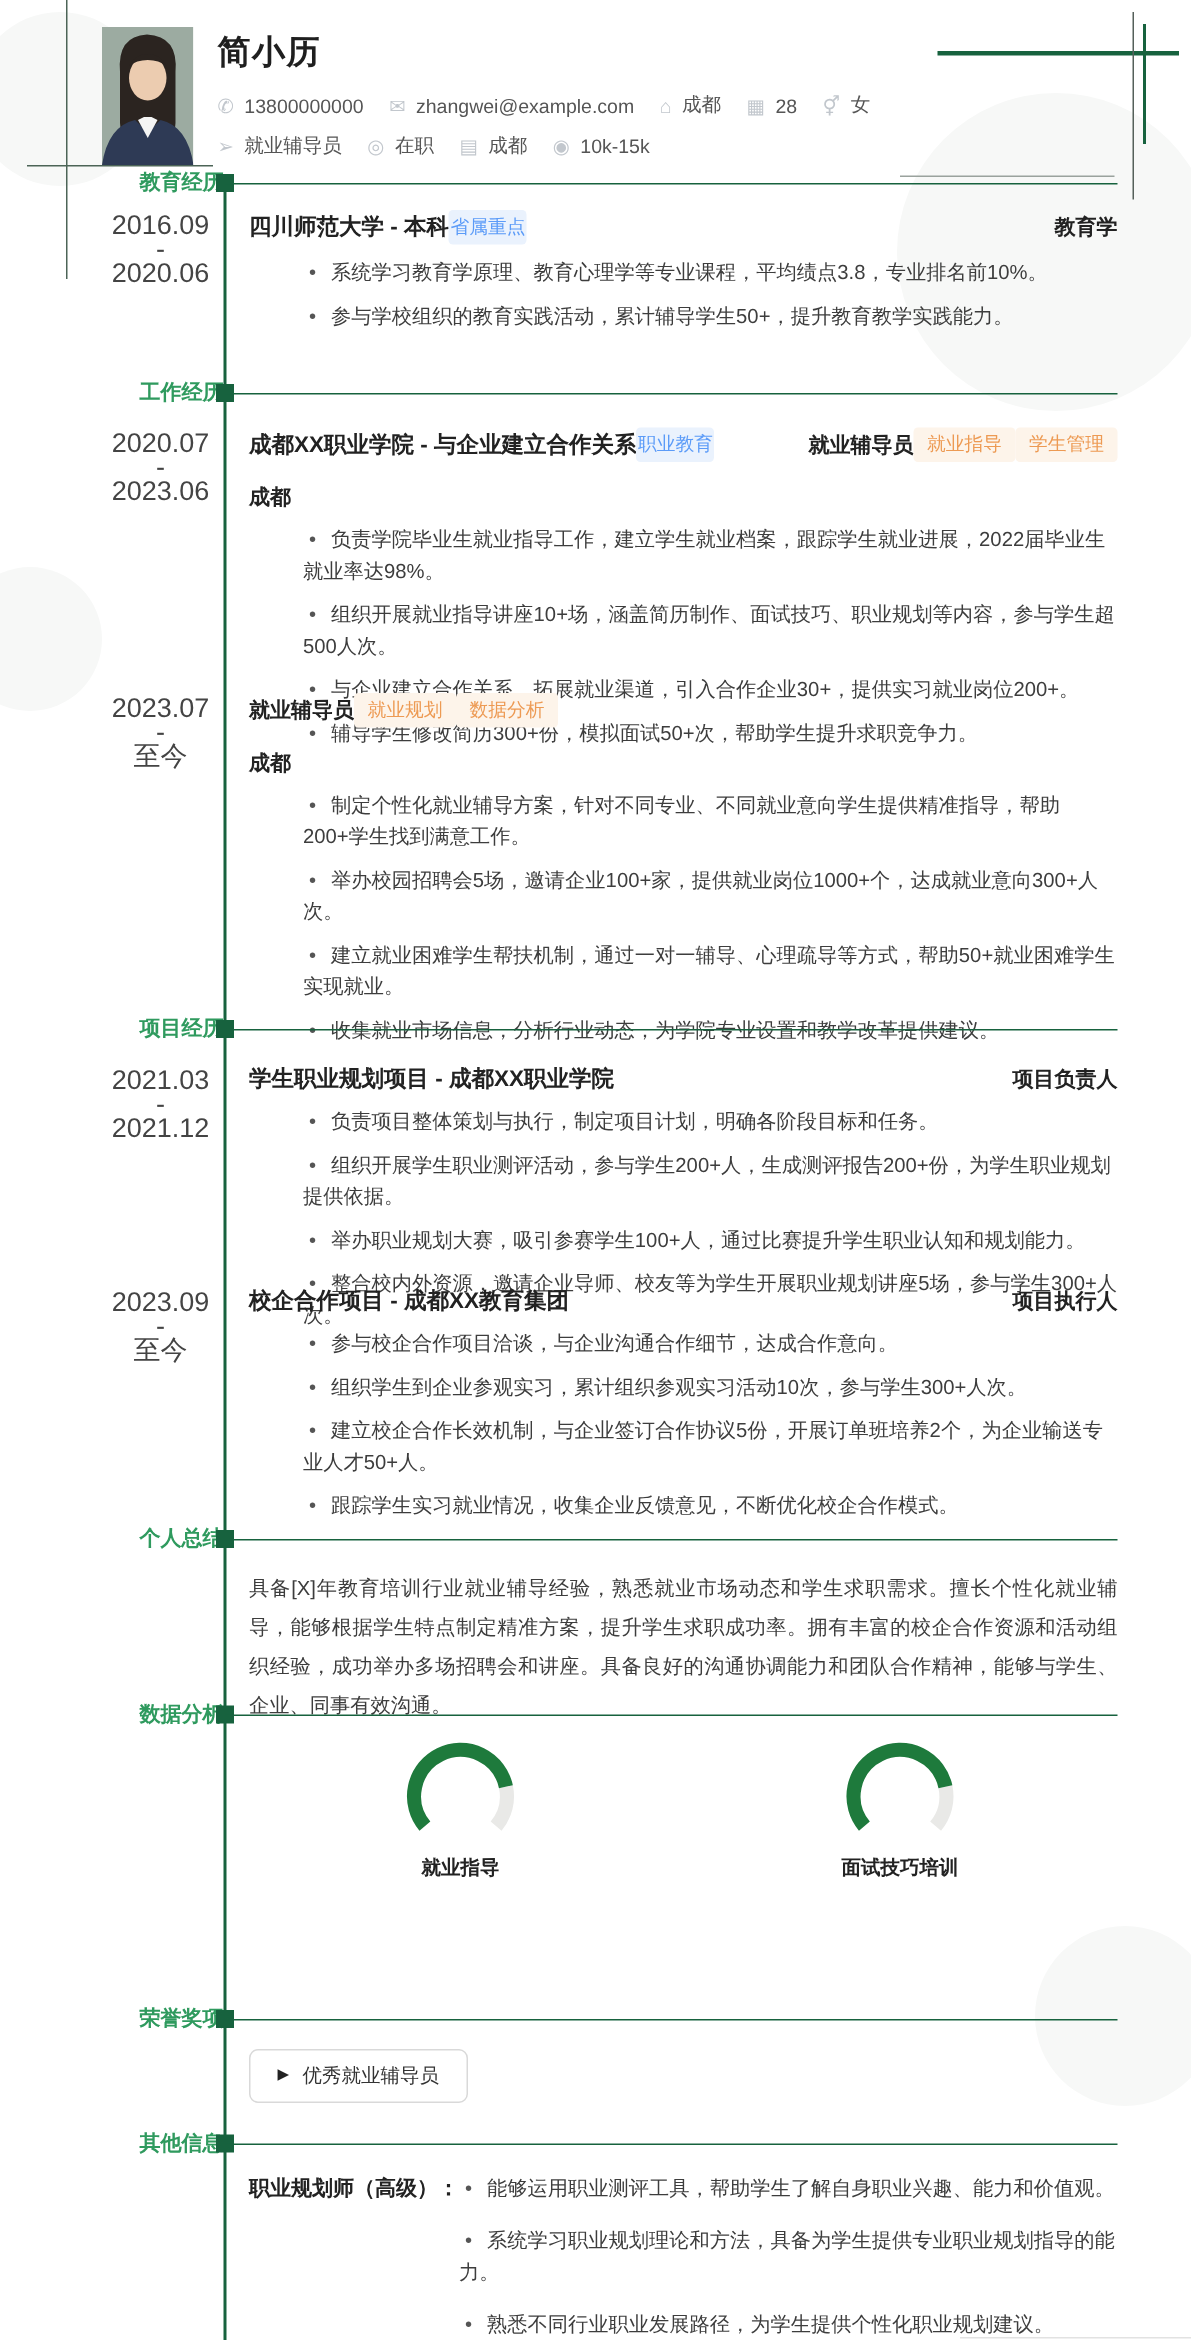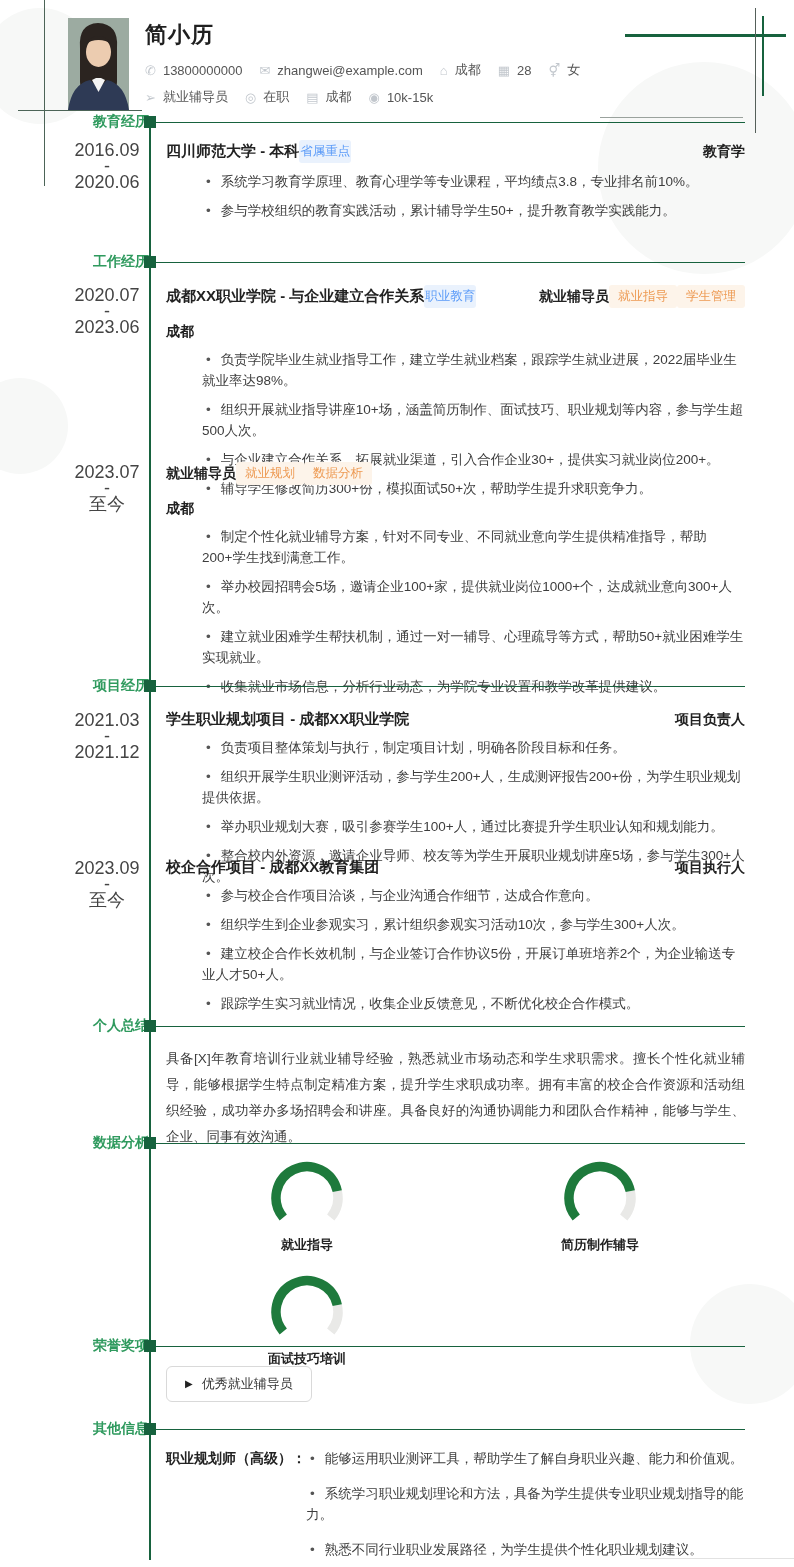--- a/index.html
+++ b/index.html
@@ -296,27 +296,20 @@
             <path d="M 85.2 38.5 A 36 36 0 0 1 77.6 69.1" fill="none" stroke="#e9e9e7" stroke-width="11"></path>
             <path d="M 22.4 69.1 A 36 36 0 1 1 85.2 38.5" fill="none" stroke="#1e7a3c" stroke-width="11"></path>
           </svg>
         <div class="skill-label">就业指导</div>
       </div>
       <div class="skill-item">
         <svg width="86" height="74" viewBox="0 0 100 86">
             <path d="M 85.2 38.5 A 36 36 0 0 1 77.6 69.1" fill="none" stroke="#e9e9e7" stroke-width="11"></path>
             <path d="M 22.4 69.1 A 36 36 0 1 1 85.2 38.5" fill="none" stroke="#1e7a3c" stroke-width="11"></path>
           </svg>
-        <div class="skill-label">简历制作辅导</div>
-      </div>
-      <div class="skill-item">
-        <svg width="86" height="74" viewBox="0 0 100 86">
-            <path d="M 85.2 38.5 A 36 36 0 0 1 77.6 69.1" fill="none" stroke="#e9e9e7" stroke-width="11"></path>
-            <path d="M 22.4 69.1 A 36 36 0 1 1 85.2 38.5" fill="none" stroke="#1e7a3c" stroke-width="11"></path>
-          </svg>
         <div class="skill-label">面试技巧培训</div>
       </div>
     </div>
   </div>
 
   <div class="sec-head" style="top:1346px;">
     <div class="sec-title">荣誉奖项</div>
     <div class="sec-marker"></div>
     <div class="sec-rule"></div>
   </div>

